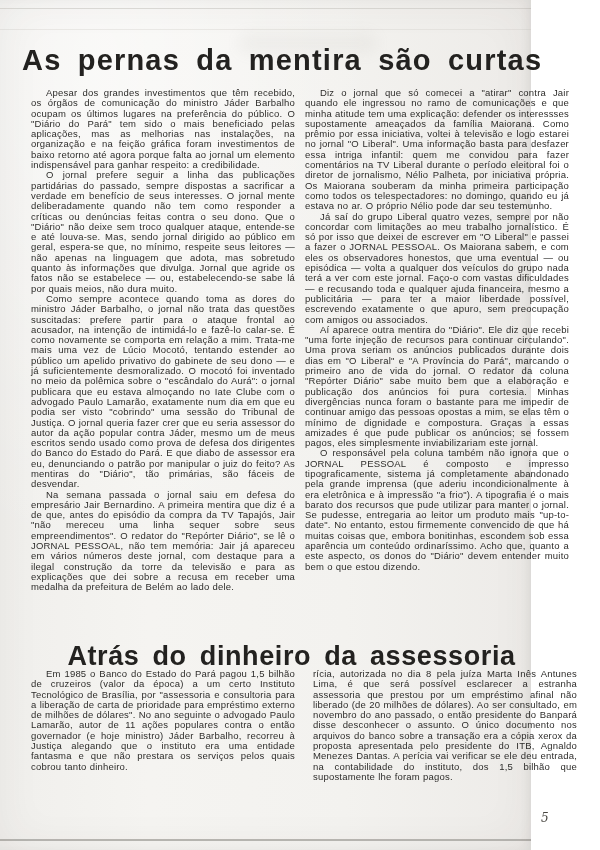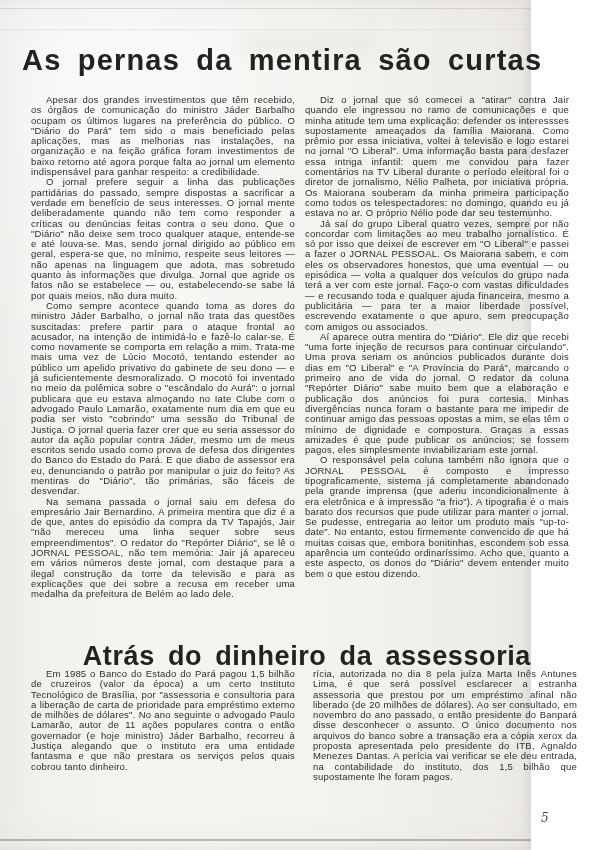--- a/index.html
+++ b/index.html
@@ -59,30 +59,29 @@
     letter-spacing: 1.2px;
     word-spacing: 7px;
     padding-left: 22px;
   }
   .headline-2 {
     top: 641px;
     font-size: 27px;
     letter-spacing: 0.6px;
     word-spacing: 5px;
     padding-left: 52px;
-    text-align: right;
   }
   .cols {
     position: absolute;
     left: 31px;
     width: 538px;
     display: flex;
     gap: 10px;
   }
-  .cols-1 { top: 95px; }
+  .cols-1 { top: 88px; }
   .cols-2 { top: 669px; gap: 18px; }
   .col {
     width: 264px;
     flex: 0 0 264px;
   }
   .col p {
     margin: 0;
     font-size: 9.5px;
     line-height: 10.3px;
     letter-spacing: 0.2px;

